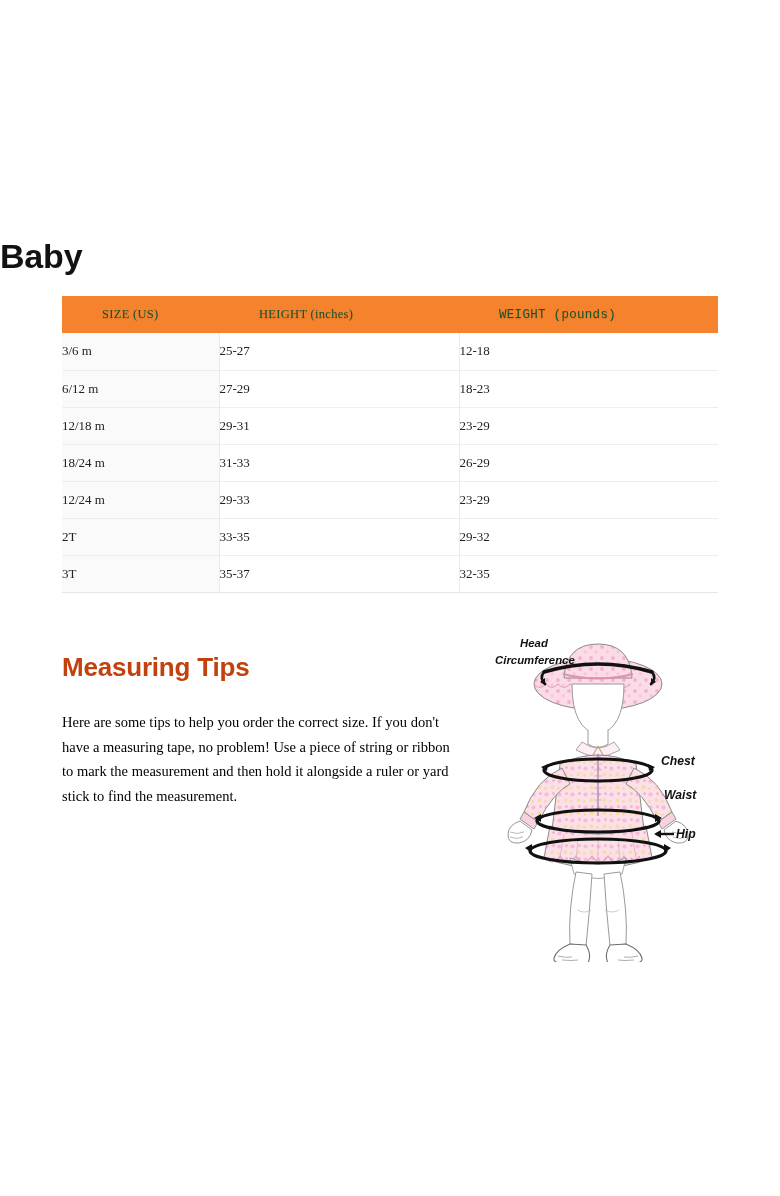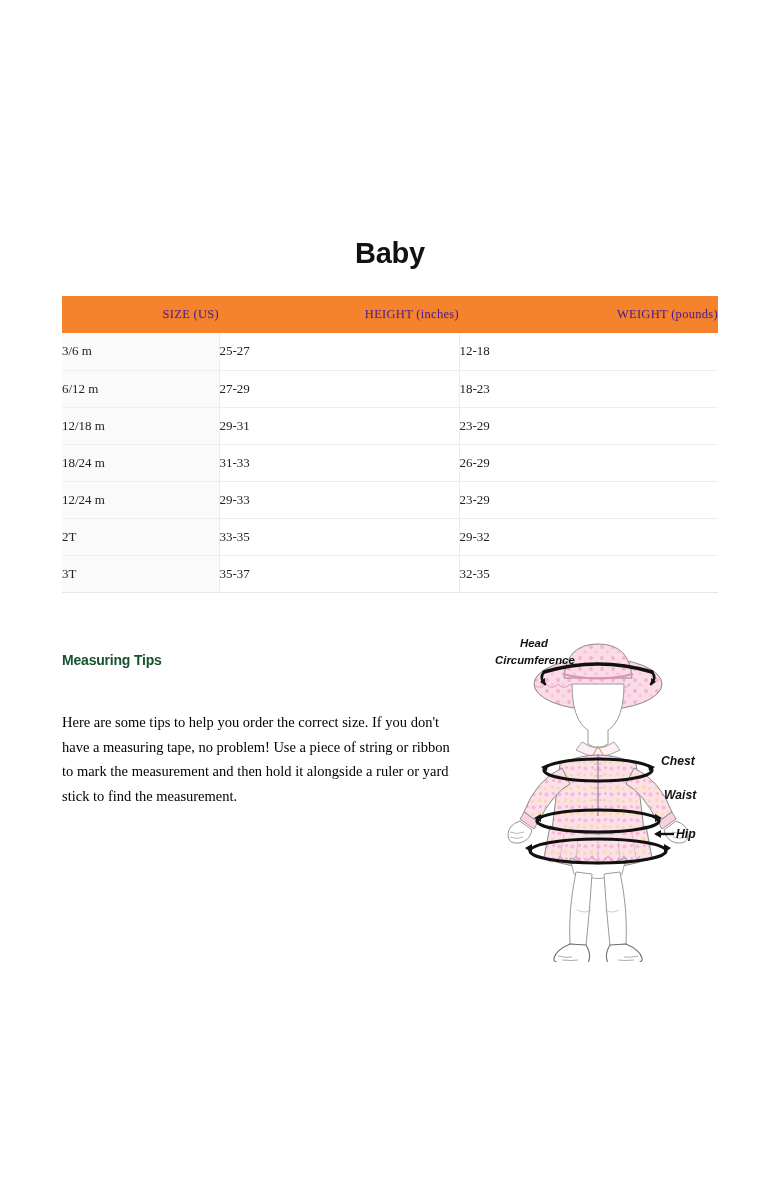--- a/index.html
+++ b/index.html
@@ -17,54 +17,55 @@
     background: #ffffff;
     overflow: hidden;
   }
 
   
   .page-title {
     position: absolute;
     left: 0;
     top: 238px;
     width: 780px;
-    text-align: center;
-    font-family: "Liberation Sans", sans-serif;
-    font-size: 29px;
+    text-align: left;
+    font-family: "Liberation Sans", sans-serif;
+    font-size: 34px;
     font-weight: bold;
     letter-spacing: -0.2px;
     color: #121212;
     line-height: 1.1;
   }
 
   
   .size-table {
     position: absolute;
     left: 62px;
     top: 296px;
     width: 656px;
     border-collapse: collapse;
     table-layout: fixed;
   }
   .size-table thead th {
     background: #f5822c;
-    color: #4c1d95;
+    color: #14532d;
     font-family: "Liberation Serif", serif;
     font-weight: normal;
     font-size: 12.5px;
     letter-spacing: 0.3px;
     height: 37px;
-    text-align: right;
+    text-align: left;
     vertical-align: middle;
     border: none;
     text-shadow: 0 1px 1px rgba(0,0,0,0.10);
+    padding-left: 40px;
   }
   .size-table thead th.col-size    { width: 157px; }
   .size-table thead th.col-height  { width: 240px; }
-  .size-table thead th.col-weight  { width: 259px; }
+  .size-table thead th.col-weight  { width: 259px; font-family: Liberation Mono, monospace; }
 
   .size-table tbody td {
     height: 37px;
     font-family: "Liberation Serif", serif;
     font-size: 13px;
     color: #222222;
     vertical-align: middle;
     border-bottom: 1px solid #eeeeee;
     background: #ffffff;
   }
@@ -76,24 +77,24 @@
     border-right: 1px solid #ececec;
   }
   .size-table tbody tr:last-child td { border-bottom: 1px solid #e6e6e6; }
 
   
   .tips-heading {
     position: absolute;
     left: 62px;
     top: 652px;
     font-family: "Liberation Sans", sans-serif;
-    font-size: 14px;
+    font-size: 26px;
     font-weight: bold;
     letter-spacing: -0.2px;
-    color: #14532d;
+    color: #c2410c;
   }
   .tips-body {
     position: absolute;
     left: 62px;
     top: 710px;
     width: 400px;
     font-family: "Liberation Serif", serif;
     font-size: 14.5px;
     line-height: 24.5px;
     color: #000000;

